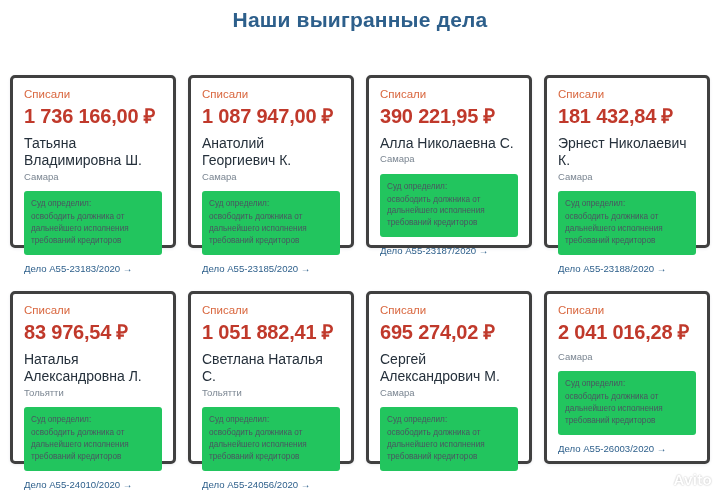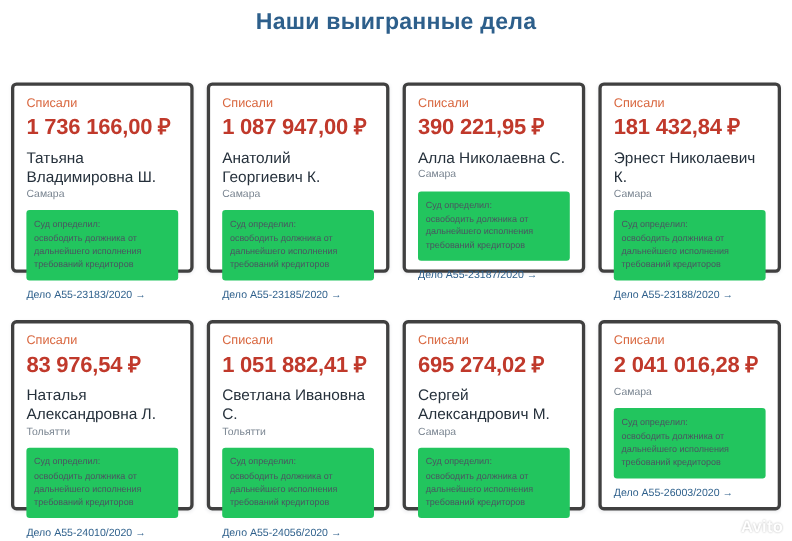--- a/index.html
+++ b/index.html
@@ -183,21 +183,21 @@
       <div class="card-verdict">
         <span class="verdict-title">Суд определил:</span>
         <span class="verdict-text">освободить должника от дальнейшего исполнения требований кредиторов</span>
       </div>
       <a class="card-case" href="#"><span>Дело А55-24010/2020</span> <span class="arrow">→</span></a>
     </div>
 
     <div class="card">
       <div class="card-label">Списали</div>
       <div class="card-amount">1 051 882,41 ₽</div>
-      <div class="card-name">Светлана Ивановна С.</div>
+      <div class="card-name">Светлана Наталья С.</div>
       <div class="card-city">Тольятти</div>
       <div class="card-verdict">
         <span class="verdict-title">Суд определил:</span>
         <span class="verdict-text">освободить должника от дальнейшего исполнения требований кредиторов</span>
       </div>
       <a class="card-case" href="#"><span>Дело А55-24056/2020</span> <span class="arrow">→</span></a>
     </div>
 
     <div class="card">
       <div class="card-label">Списали</div>

